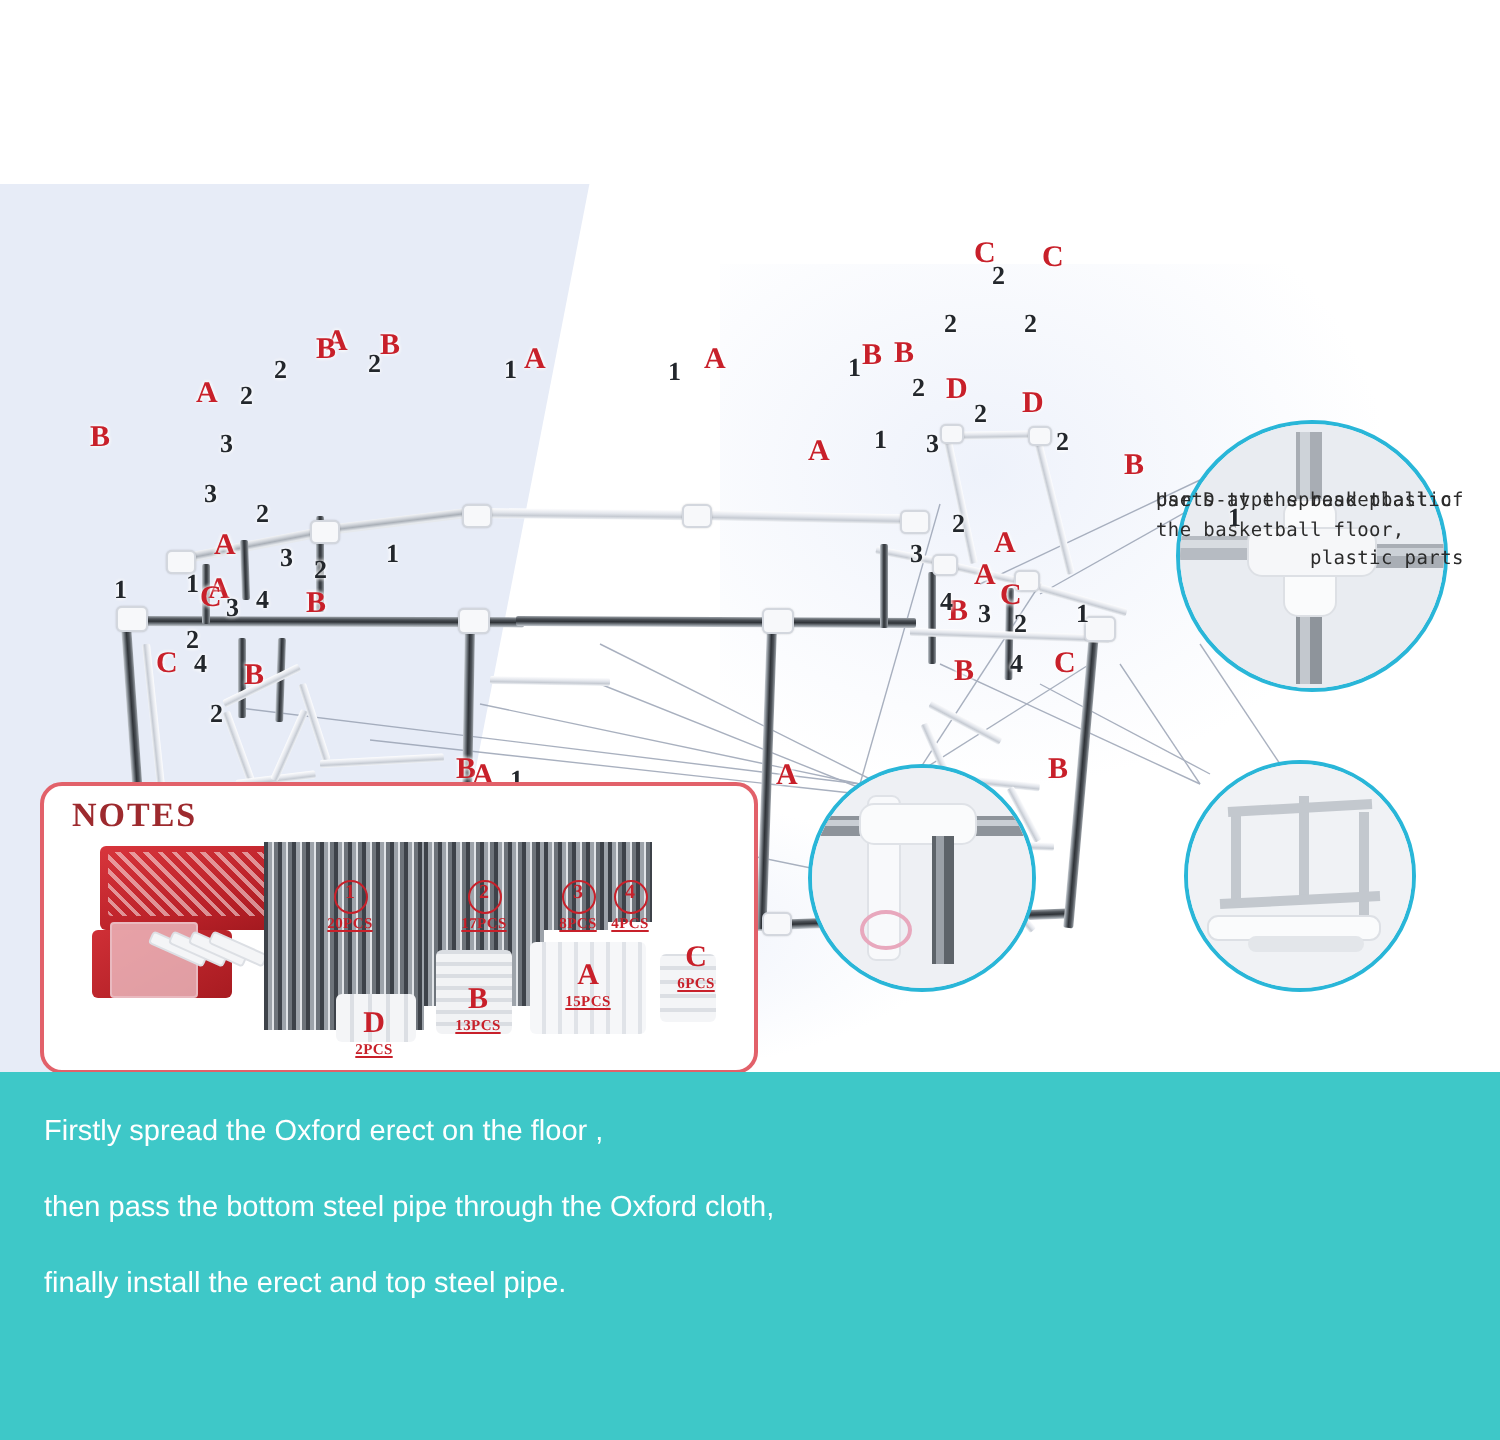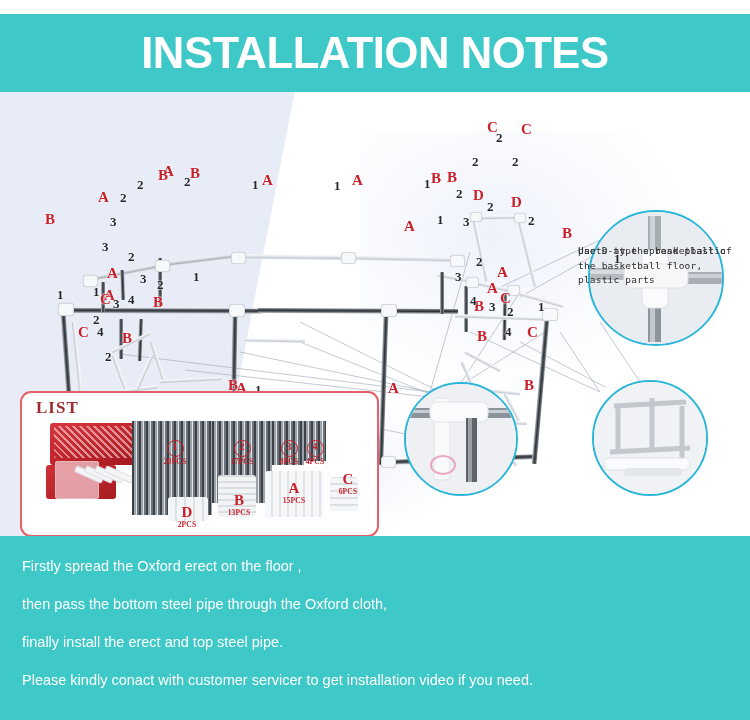--- a/index.html
+++ b/index.html
@@ -52,41 +52,38 @@
         font-size:9.5px;line-height:1.55;color:#2b2b2b;white-space:pre;letter-spacing:0.2px;}
 
   
   .listbox{position:absolute;left:20px;top:391px;width:355px;height:142px;
            background:#ffffff;border:2px solid #e2616a;border-radius:11px;overflow:hidden;}
   .list-title{position:absolute;left:14px;top:5px;font-family:"Liberation Serif",serif;
               font-size:17px;font-weight:bold;color:#9d2a2e;letter-spacing:1px;}
   .plabel{position:absolute;font-family:"Liberation Serif",serif;font-weight:bold;
           color:#c8202a;line-height:1;white-space:nowrap;text-align:center;}
   .plabel .big{font-size:15px;display:block;}
-  .plabel .pcs{font-size:7.5px;display:block;margin-top:1px;letter-spacing:0.2px;}
+  .plabel .pcs{font-size:7.5px;display:block;margin-top:1px;letter-spacing:0.2px;text-decoration:underline;}
   .circnum{display:inline-block;width:15px;height:15px;border:1.6px solid #c8202a;
            border-radius:50%;font-size:10px;line-height:12px;text-align:center;color:#c8202a;}
 
   
   .cloth{position:absolute;border-radius:3px;}
   .wplast{position:absolute;background:#f4f5f7;border:1px solid #dcdfe4;border-radius:2px;}
 
   
   .footer{position:absolute;left:0;top:536px;width:750px;height:184px;background:#3ec8c8;}
   .f-line{position:absolute;left:22px;color:#ffffff;font-size:14.5px;
           font-family:"Liberation Sans",sans-serif;white-space:nowrap;}
 </style>
 </head>
 <body>
 
 <div id="page">
 
-  <div class="header">
-    <div class="header-title">INSTALLATION NOTES</div>
-  </div>
 
   <div class="stage">
     <div class="stage-white"></div>
     <div class="stage-ghost"></div>
     <div class="stage-ghost2"></div>
 
     <svg class="leaders" viewBox="0 0 750 444">
       <g stroke="#9aa3b4" stroke-width="0.7" fill="none" opacity="0.85">
         <line x1="490" y1="200" x2="600" y2="148"></line>
         <line x1="520" y1="205" x2="600" y2="160"></line>
@@ -224,21 +221,21 @@
           <rect x="10" y="76" width="86" height="12" rx="5" fill="#fafbfc" stroke="#dde0e5"></rect>
           <rect x="30" y="86" width="58" height="8" rx="4" fill="#e3e6ea"></rect>
         </svg>
       </div>
     </div>
 
     <div style="position:absolute;left:578px;top:152px;">
       <div class="note">Use D-type spread plastic</div>
       <div class="note" style="position:relative;top:0">parts at the basketball of</div>
       <div class="note" style="position:relative;">the basketball floor,</div>
-      <div class="note" style="position:relative;">plastic parts</div>
+      <div class="note" style="position:relative;text-align:right;">plastic parts</div>
     </div>
 
     <div id="letter-layer">
         <span class="lbl letter" style="left: 45px; top: 120px;">B</span>
         <span class="lbl letter" style="left: 98px; top: 98px;">A</span>
         <span class="lbl letter" style="left: 163px; top: 72px;">A</span>
         <span class="lbl letter" style="left: 158px; top: 76px;">B</span>
         <span class="lbl letter" style="left: 190px; top: 74px;">B</span>
         <span class="lbl letter" style="left: 262px; top: 81px;">A</span>
         <span class="lbl letter" style="left: 352px; top: 81px;">A</span>
@@ -301,21 +298,21 @@
         <span class="lbl num" style="left: 470px; top: 202px;">4</span>
         <span class="lbl num" style="left: 489px; top: 208px;">3</span>
         <span class="lbl num" style="left: 507px; top: 213px;">2</span>
         <span class="lbl num" style="left: 505px; top: 233px;">4</span>
         <span class="lbl num" style="left: 538px; top: 208px;">1</span>
         <span class="lbl num" style="left: 614px; top: 160px;">1</span>
       </div>
   </div>
 
   <div class="listbox">
-    <div class="list-title">LIST</div>
+    <div class="list-title">NOTES</div>
 
     <div class="cloth" style="left:28px;top:30px;width:102px;height:42px;background:linear-gradient(160deg,#d8353c 0%,#bb2229 60%,#9d171d 100%);"></div>
     <div class="cloth" style="left:32px;top:33px;width:94px;height:32px;background:repeating-linear-gradient(45deg,rgba(255,255,255,.5) 0 2px,rgba(255,255,255,0) 2px 5px);border-radius:2px;"></div>
     <div class="cloth" style="left:24px;top:72px;width:70px;height:34px;background:linear-gradient(150deg,#cf2f36 0%,#a81b21 100%);"></div>
     <div class="cloth" style="left:33px;top:68px;width:42px;height:36px;background:rgba(240,200,205,.75);border:1px solid #e9b9bf;border-radius:2px;"></div>
 
     <div class="wplast" style="left:52px;top:78px;width:28px;height:5px;transform:rotate(24deg);"></div>
     <div class="wplast" style="left:62px;top:78px;width:28px;height:5px;transform:rotate(24deg);"></div>
     <div class="wplast" style="left:72px;top:78px;width:28px;height:5px;transform:rotate(24deg);"></div>
     <div class="wplast" style="left:82px;top:78px;width:28px;height:5px;transform:rotate(24deg);"></div>
@@ -361,16 +358,15 @@
     <div class="plabel" style="left:145px;top:112px;width:40px;">
       <span class="big">D</span>
       <span class="pcs">2PCS</span>
     </div>
   </div>
 
   <div class="footer">
     <div class="f-line" style="top:22px;">Firstly spread the Oxford erect on the floor ,</div>
     <div class="f-line" style="top:98px;">finally install the erect and top steel pipe.</div>
     <div class="f-line" style="top:60px;">then pass the bottom steel pipe through the Oxford cloth,</div>
-    <div class="f-line" style="top:136px;">Please kindly conact with customer servicer to get installation video if you need.</div>
   </div>
 
 </div>
 
 </body></html>

